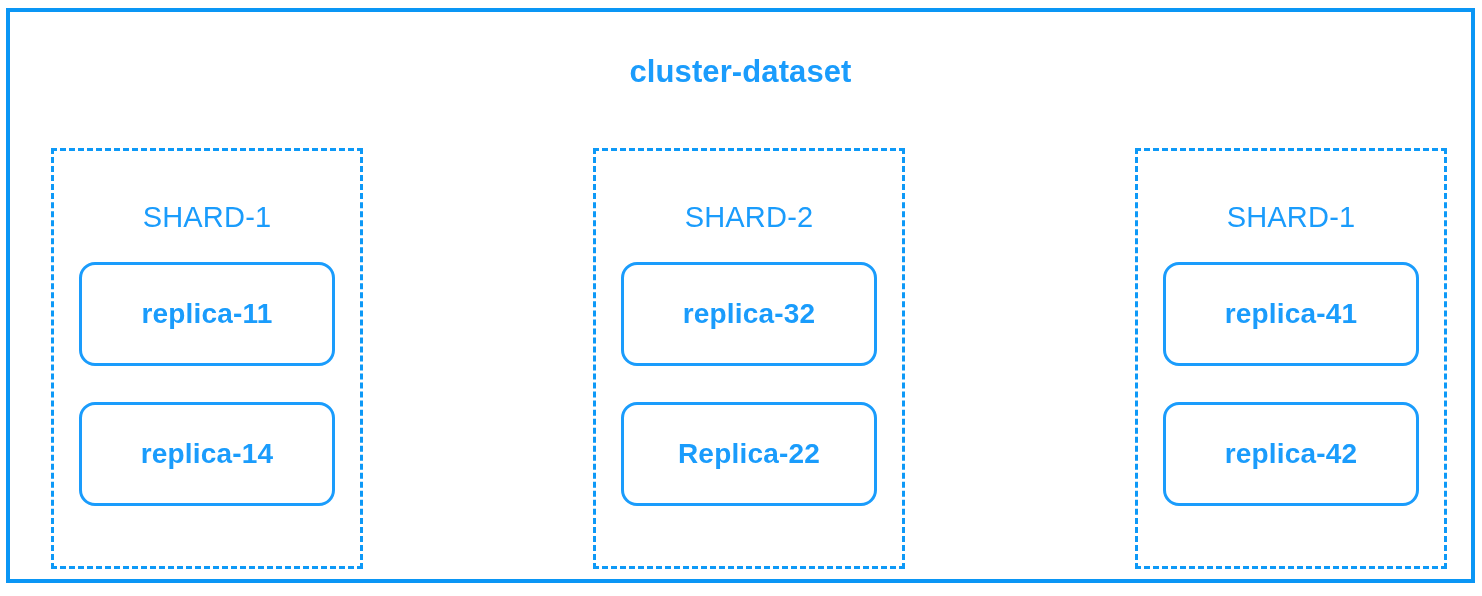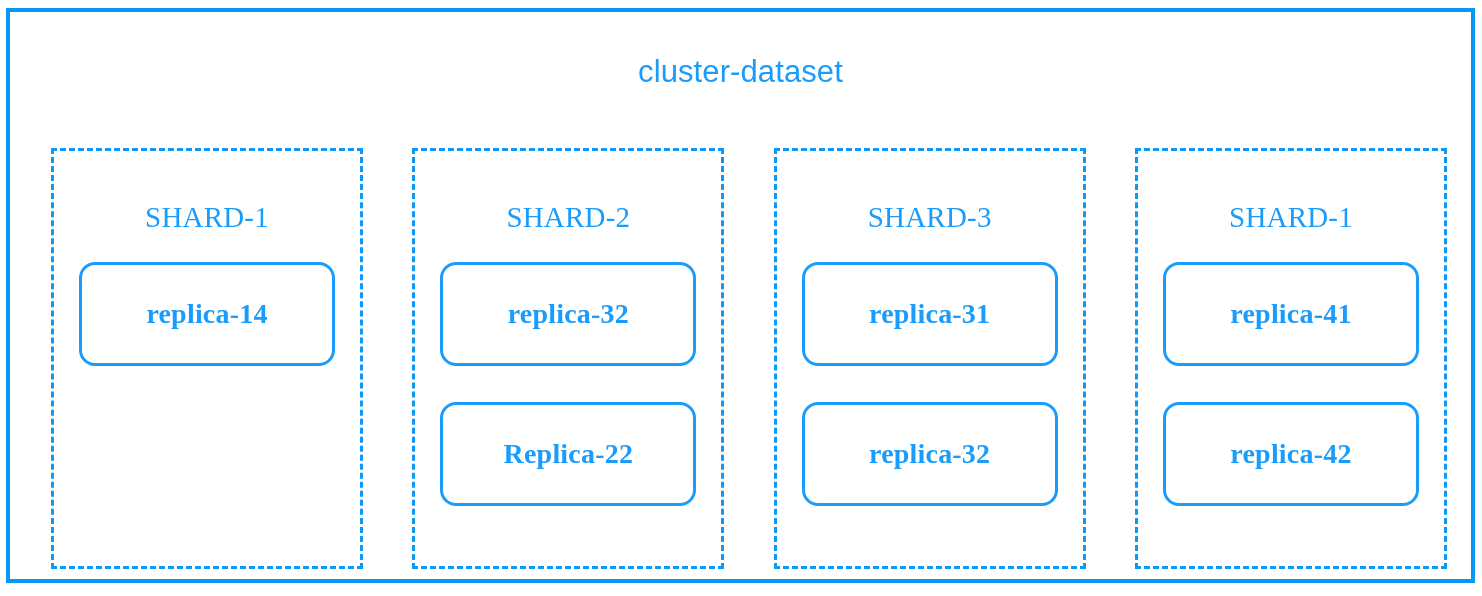--- a/index.html
+++ b/index.html
@@ -33,38 +33,37 @@
     background: #ffffff;
   }
 
   .cluster-title {
     position: absolute;
     left: 0;
     top: 44px;
     width: 100%;
     text-align: center;
     font-size: 31px;
-    font-weight: 400;
+    font-weight: 700;
     color: #1a9cfc;
     letter-spacing: 0.1px;
     line-height: 1;
     white-space: nowrap;
   }
 
   
   .shard-row {
     position: absolute;
     left: 41px;
     top: 136px;
     width: 1396px;
     height: 421px;
     display: flex;
     justify-content: space-between;
     align-items: stretch;
-    font-family: Liberation Serif, serif;
   }
 
   .shard {
     position: relative;
     box-sizing: border-box;
     width: 312px;
     border: 3px dashed #0d99f7;
     background: transparent;
     display: flex;
     flex-direction: column;
@@ -114,39 +113,33 @@
 
   <div class="cluster-box">
 
     <div class="cluster-title">cluster-dataset</div>
 
     <div class="shard-row">
 
       <div class="shard">
         <div class="shard-label">SHARD-1</div>
         <div class="replica-stack">
+          <div class="replica">replica-11</div>
           <div class="replica">replica-14</div>
         </div>
       </div>
 
       <div class="shard">
         <div class="shard-label">SHARD-2</div>
         <div class="replica-stack">
           <div class="replica">replica-32</div>
           <div class="replica">Replica-22</div>
         </div>
       </div>
 
-      <div class="shard">
-        <div class="shard-label">SHARD-3</div>
-        <div class="replica-stack">
-          <div class="replica">replica-31</div>
-          <div class="replica">replica-32</div>
-        </div>
-      </div>
 
       <div class="shard">
         <div class="shard-label">SHARD-1</div>
         <div class="replica-stack">
           <div class="replica">replica-41</div>
           <div class="replica">replica-42</div>
         </div>
       </div>
 
     </div>

